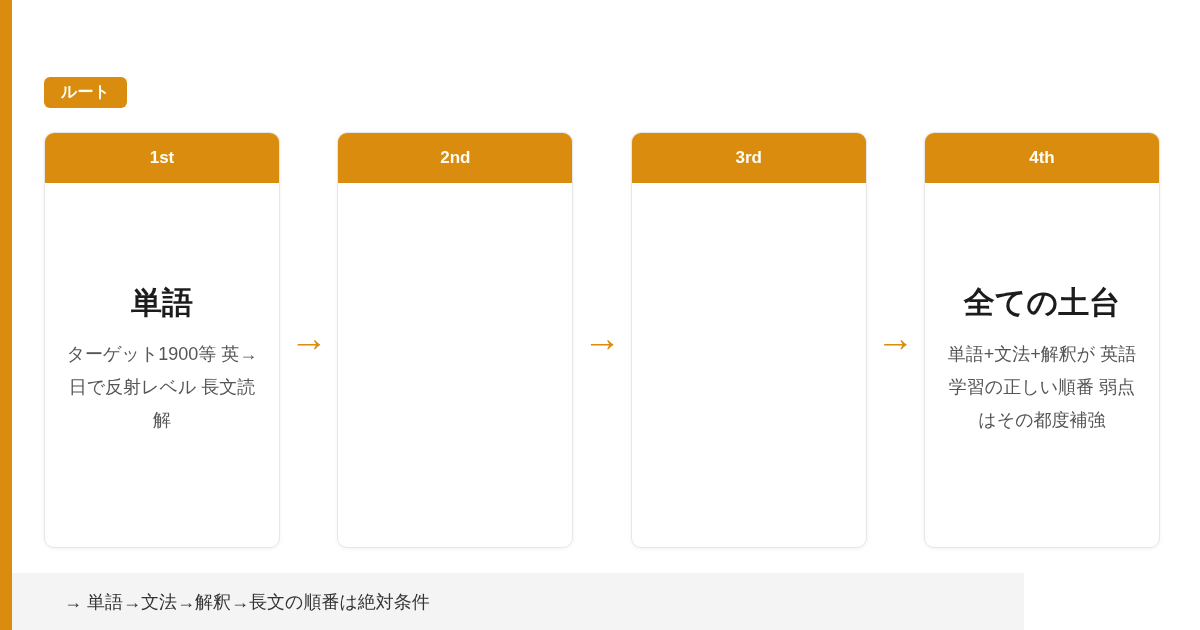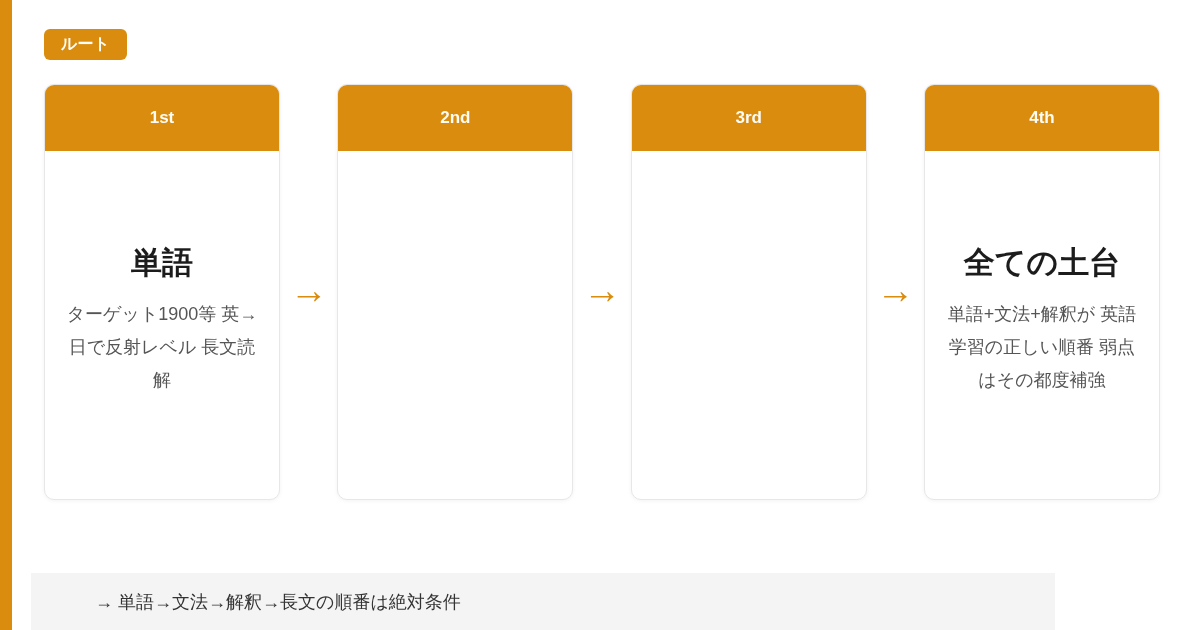--- a/index.html
+++ b/index.html
@@ -24,20 +24,21 @@
   }
   .badge {
     display: inline-block;
     background: #d98c0d;
     color: #fffdf8;
     font-weight: bold;
     font-size: 16px;
     line-height: 1;
     padding: 7px 17px 8px;
     border-radius: 6px;
+    margin-top: 48px;
   }
   .title {
     margin: 14px 0 0 0;
     font-size: 38px;
     font-weight: 900;
     letter-spacing: 2px;
     color: #1c1c1c;
     line-height: 1.15;
   }
   .cards {
@@ -49,21 +50,21 @@
   .card {
     width: 236px;
     background: #ffffff;
     border: 1px solid #e7e7e7;
     border-radius: 10px;
     box-shadow: 0 1px 4px rgba(0,0,0,0.05);
     display: flex;
     flex-direction: column;
   }
   .card-header {
-    height: 66px;
+    height: 50px;
     background: #d98c0d;
     border-radius: 9px 9px 0 0;
     display: flex;
     align-items: center;
     justify-content: center;
     color: #fdfcf7;
     font-weight: bold;
     font-size: 17px;
   }
   .card-body {
@@ -97,21 +98,20 @@
     font-weight: bold;
     padding-bottom: 4px;
   }
   .footer {
     position: absolute;
     left: 0; bottom: 0;
     width: 1024px; height: 57px;
     background: #f4f4f5;
     display: flex;
     align-items: center;
-    margin-left: 31px;
   }
   .footer-note {
     margin-left: 64px;
     font-size: 18px;
     color: #333333;
   }
 </style>
 </head>
 <body>
 

